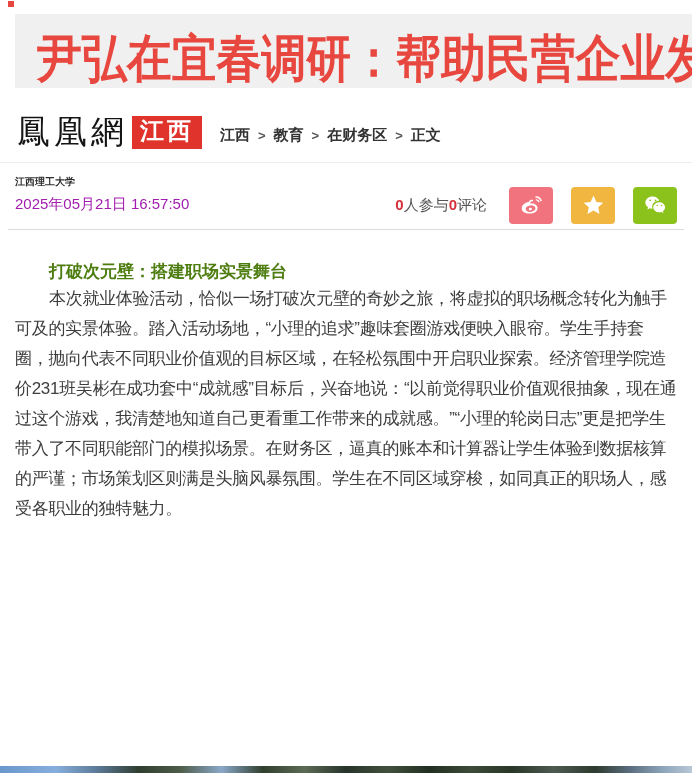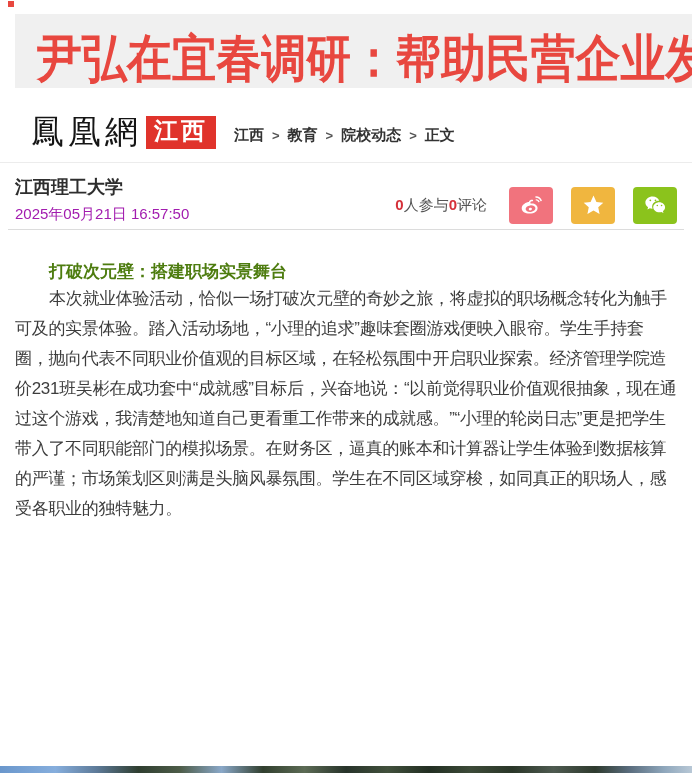--- a/index.html
+++ b/index.html
@@ -13,37 +13,37 @@
   
   .banner{position:absolute;top:14px;left:15px;width:677px;height:74px;background:#f0f0f0;overflow:hidden;cursor:pointer;}
   .banner-text{
     display:inline-block;white-space:nowrap;font-size:51px;font-weight:bold;color:#e8473f;
     line-height:89px;padding-left:25px;transform:scaleX(0.88);transform-origin:left center;
   }
 
   
   .site-header{
     position:absolute;top:103px;left:0;width:692px;height:60px;box-sizing:border-box;
-    display:flex;align-items:center;padding-left:31px;border-bottom:1px solid #ececec;background:#fff;
+    display:flex;align-items:center;padding-left:17px;border-bottom:1px solid #ececec;background:#fff;
   }
   .logo{display:flex;align-items:center;cursor:pointer;}
   .logo-main{font-family:"Liberation Serif",serif;font-size:33px;color:#151515;letter-spacing:4px;font-weight:500;}
   .logo-region{
     font-family:"Liberation Serif",serif;font-size:24px;font-weight:bold;color:#ffffff;
     background:#e0332b;padding:2px 8px 4px;margin-left:4px;letter-spacing:3px;line-height:1.1;
   }
   .breadcrumb{margin-left:18px;display:flex;align-items:center;font-size:15px;font-weight:bold;color:#333;margin-top:6px;}
   .crumb{cursor:pointer;}
   .crumb-sep{margin:0 8px;color:#555;font-size:13px;}
 
   
   .content{position:absolute;top:152px;left:0;width:692px;}
   .article-title{margin:41px 15px 0;font-size:25px;line-height:30px;font-weight:bold;color:#1c1c1c;}
   .meta-row{position:relative;margin:23px 15px 0;height:49px;}
-  .author{font-size:18px;font-weight:bold;color:#2e2e2e;}
+  .author{font-size:10px;font-weight:bold;color:#2e2e2e;}
   .date{margin-top:6px;font-size:15px;color:#a21caf;}
   .meta-right{position:absolute;right:0;top:12px;display:flex;align-items:center;text-align:center;}
   .counts{font-size:15px;color:#555;margin-right:4px;display:flex;}
   .count-item{cursor:pointer;}
   .count-item + .count-item{margin-left:0;}
   .count-num{color:#d5313a;font-weight:bold;}
   .share-btn{
     width:44px;height:37px;border:none;border-radius:4px;margin-left:18px;padding:0;
     display:flex;align-items:center;justify-content:center;cursor:pointer;
   }
@@ -80,21 +80,21 @@
 <div class="site-header">
   <div class="logo">
     <span class="logo-main">鳳凰網</span>
     <span class="logo-region">江西</span>
   </div>
   <nav class="breadcrumb">
     <span class="crumb">江西</span>
     <span class="crumb-sep">&gt;</span>
     <span class="crumb">教育</span>
     <span class="crumb-sep">&gt;</span>
-    <span class="crumb">院校动态</span>
+    <span class="crumb">在财务区</span>
     <span class="crumb-sep">&gt;</span>
     <span class="crumb">正文</span>
   </nav>
 </div>
 
 <div class="content">
 
   <div class="meta-row">
     <div class="author">江西理工大学</div>
     <div class="date">2025年05月21日 16:57:50</div>

